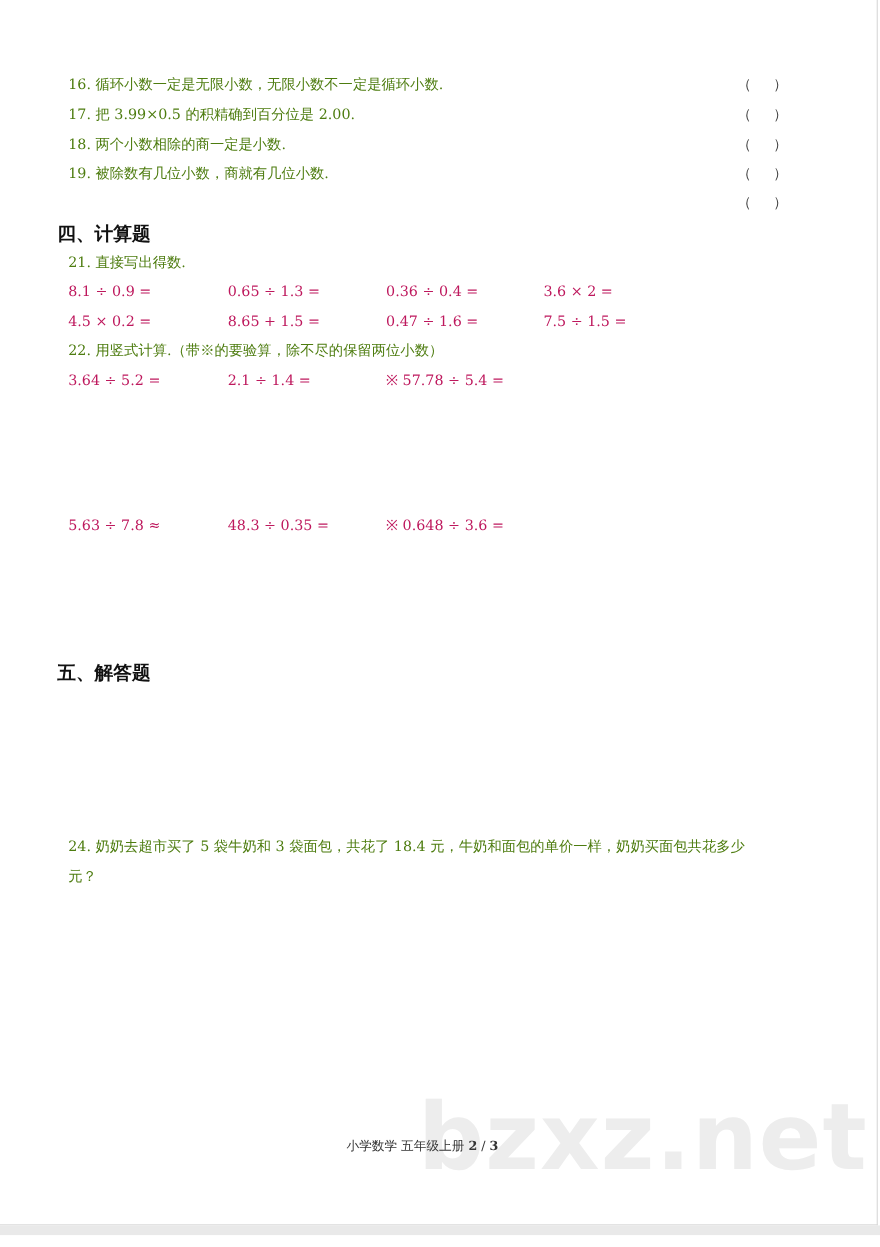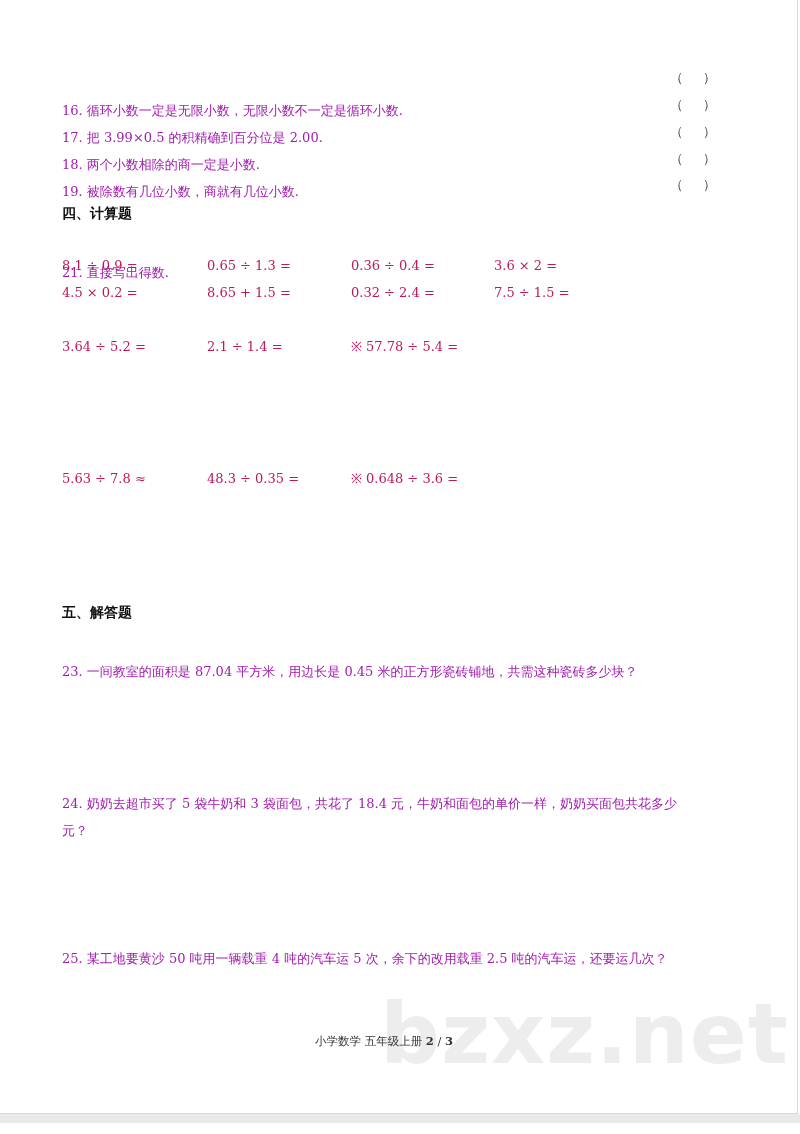--- a/index.html
+++ b/index.html
@@ -11,28 +11,28 @@
     position: absolute; left: 0; top: 0; width: 797px; height: 1113px;
     background: #fff; border-right: 1px solid #d8d8d8; border-bottom: 1px solid #d8d8d8;
   }
   .page-gap {
     position: absolute; left: 0; top: 1114px; width: 800px; height: 9px; background: #e9e9e9;
   }
   .next-page {
     position: absolute; left: 0; top: 1123px; width: 800px; height: 11px; background: #fff;
   }
   .line {
-    position: absolute; left: 62px; font-size: 13px; line-height: 16px; white-space: nowrap; color: #a21caf; margin-top: 33px;
+    position: absolute; left: 62px; font-size: 13px; line-height: 16px; white-space: nowrap; color: #4d7c0f;
   }
   .paren {
     position: absolute; left: 670px; width: 46px; font-size: 13px; line-height: 16px;
     display: flex; justify-content: space-between; color: #444;
   }
   .section {
-    position: absolute; left: 62px; font-size: 14px; font-weight: bold; line-height: 16px; color: #111;
+    position: absolute; left: 52px; font-size: 17px; font-weight: bold; line-height: 16px; color: #111;
     font-family: "DejaVu Sans", "Liberation Sans", sans-serif;
   }
   .calc {
     position: absolute; font-size: 13px; line-height: 16px; white-space: nowrap; color: #be185d;
   }
   .footer {
     position: absolute; left: 315px; top: 1034px; font-size: 11.5px; line-height: 14px; color: #333; white-space: nowrap; z-index: 2;
   }
   .footer b { font-weight: bold; }
   .watermark {
@@ -77,37 +77,36 @@
   <div class="section" style="top:205px">四、计算题</div>
   <div class="line" style="top:232px">21. 直接写出得数.</div>
 
   <div class="calc" style="left:62px;top:258px">8.1 ÷ 0.9 =</div>
   <div class="calc" style="left:207px;top:258px">0.65 ÷ 1.3 =</div>
   <div class="calc" style="left:351px;top:258px">0.36 ÷ 0.4 =</div>
   <div class="calc" style="left:494px;top:258px">3.6 × 2 =</div>
 
   <div class="calc" style="left:62px;top:285px">4.5 × 0.2 =</div>
   <div class="calc" style="left:207px;top:285px">8.65 + 1.5 =</div>
-  <div class="calc" style="left:351px;top:285px">0.32 ÷ 2.4 =</div>
+  <div class="calc" style="left:351px;top:285px">0.47 ÷ 1.6 =</div>
   <div class="calc" style="left:494px;top:285px">7.5 ÷ 1.5 =</div>
 
+  <div class="line" style="top:312px">22. 用竖式计算.（带※的要验算，除不尽的保留两位小数）</div>
 
   <div class="calc" style="left:62px;top:339px">3.64 ÷ 5.2 =</div>
   <div class="calc" style="left:207px;top:339px">2.1 ÷ 1.4 =</div>
   <div class="calc" style="left:351px;top:339px">※ 57.78 ÷ 5.4 =</div>
 
   <div class="calc" style="left:62px;top:471px">5.63 ÷ 7.8 ≈</div>
   <div class="calc" style="left:207px;top:471px">48.3 ÷ 0.35 =</div>
   <div class="calc" style="left:351px;top:471px">※ 0.648 ÷ 3.6 =</div>
 
   <div class="section" style="top:604px">五、解答题</div>
-  <div class="line" style="top:631px">23. 一间教室的面积是 87.04 平方米，用边长是 0.45 米的正方形瓷砖铺地，共需这种瓷砖多少块？</div>
   <div class="line" style="top:763px">24. 奶奶去超市买了 5 袋牛奶和 3 袋面包，共花了 18.4 元，牛奶和面包的单价一样，奶奶买面包共花多少</div>
   <div class="line" style="top:790px">元？</div>
-  <div class="line" style="top:918px">25. 某工地要黄沙 50 吨用一辆载重 4 吨的汽车运 5 次，余下的改用载重 2.5 吨的汽车运，还要运几次？</div>
 
   <div class="watermark">bzxz.net</div>
   <div class="footer">
     <span>小学数学  五年级上册</span>
     <b>2</b>
     <span>/</span>
     <b>3</b>
   </div>
 </div>
 

